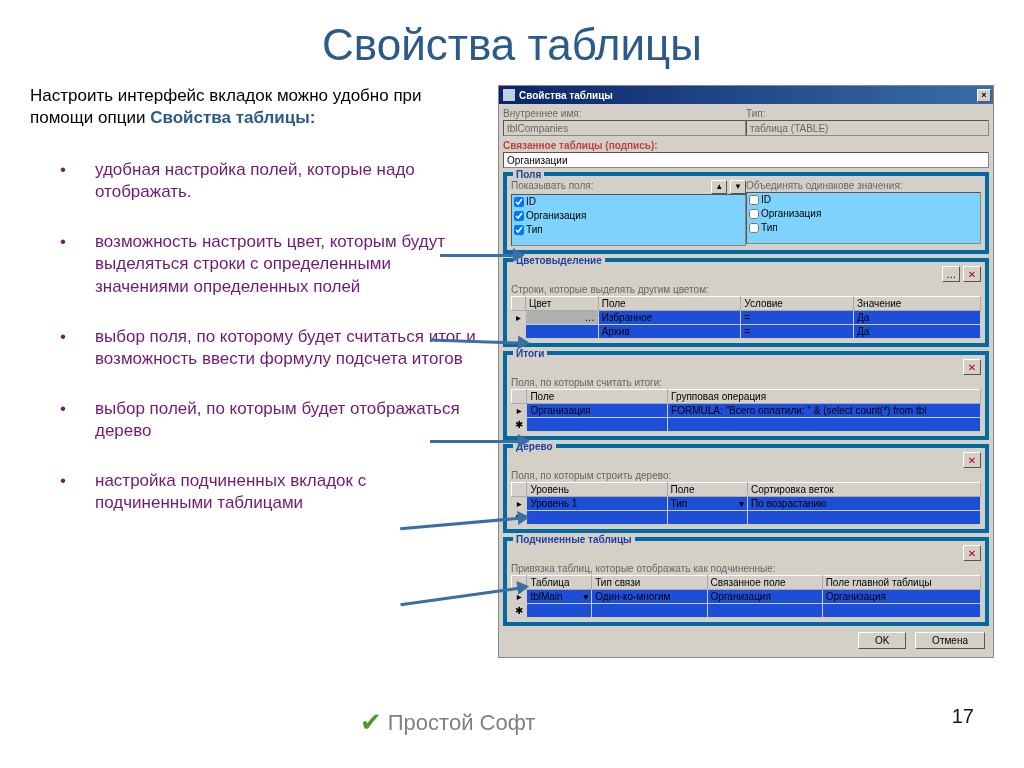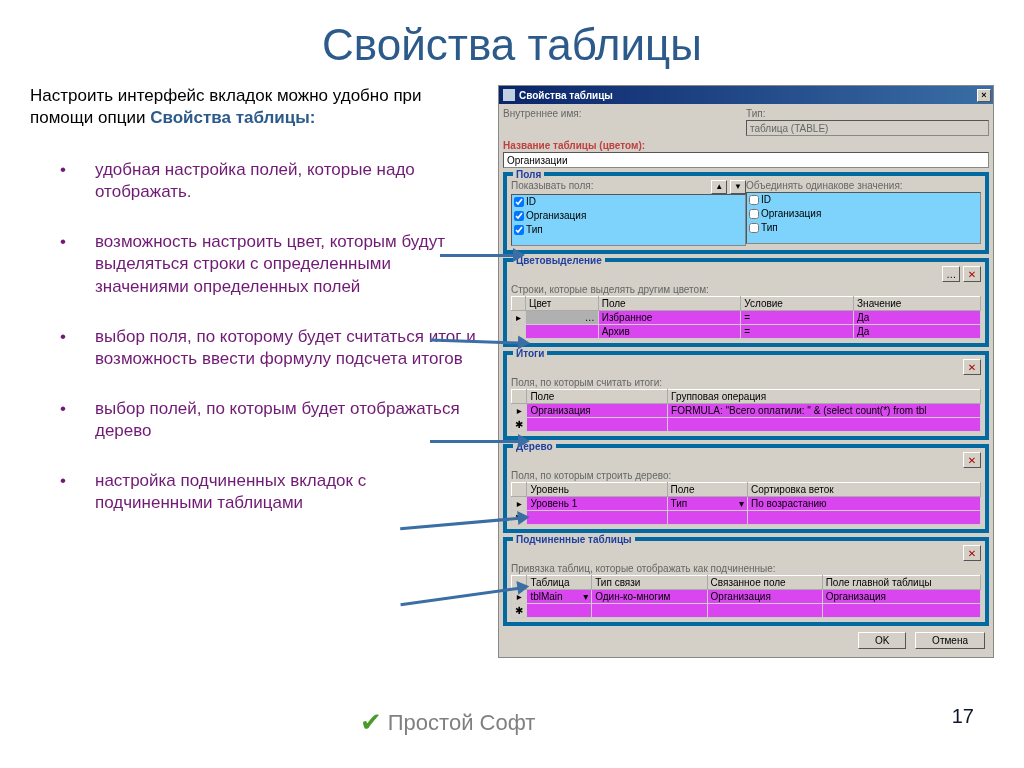--- a/index.html
+++ b/index.html
@@ -106,21 +106,21 @@
   .btn-tool {
     width: 18px; height: 16px;
     background: #d4d0c8;
     border: 1px solid #fff;
     border-right-color: #555; border-bottom-color: #555;
     display: inline-flex; align-items: center; justify-content: center;
     font-size: 10px;
   }
   .toolrow { text-align: right; margin-bottom: 2px; }
   .grid {
-    background: #d946ef;
+    background: #1d4ed8;
     border: 1px solid #888;
     border-top-color: #555;
     border-left-color: #555;
     font-size: 10px;
     width: 100%;
     border-collapse: collapse;
   }
   .grid th {
     background: #d4d0c8;
     border: 1px solid #aaa;
@@ -193,27 +193,28 @@
     <div class="win">
       <div class="titlebar">
         <div class="ticon"></div>
         <div class="ttxt">Свойства таблицы</div>
         <div class="close">×</div>
       </div>
       <div class="body-pad">
         <div class="row2">
           <div class="field-col">
             <div class="lbl">Внутреннее имя:</div>
+            <div class="tbox disabled">tblCompanies</div>
           </div>
           <div class="field-col">
             <div class="lbl">Тип:</div>
             <div class="tbox disabled">таблица (TABLE)</div>
           </div>
         </div>
-        <div class="lbl red">Название таблицы (цветом):</div>
+        <div class="lbl red">Связанное таблицы (подпись):</div>
         <div class="tbox">Организации</div>
 
         <div class="grp">
           <div class="grp-title">Поля</div>
           <div class="subrow">
             <div class="subcol">
               <div style="display:flex;justify-content:space-between;">
                 <span class="lbl">Показывать поля:</span>
                 <span>
                   <span class="btn-mini">▲</span>

